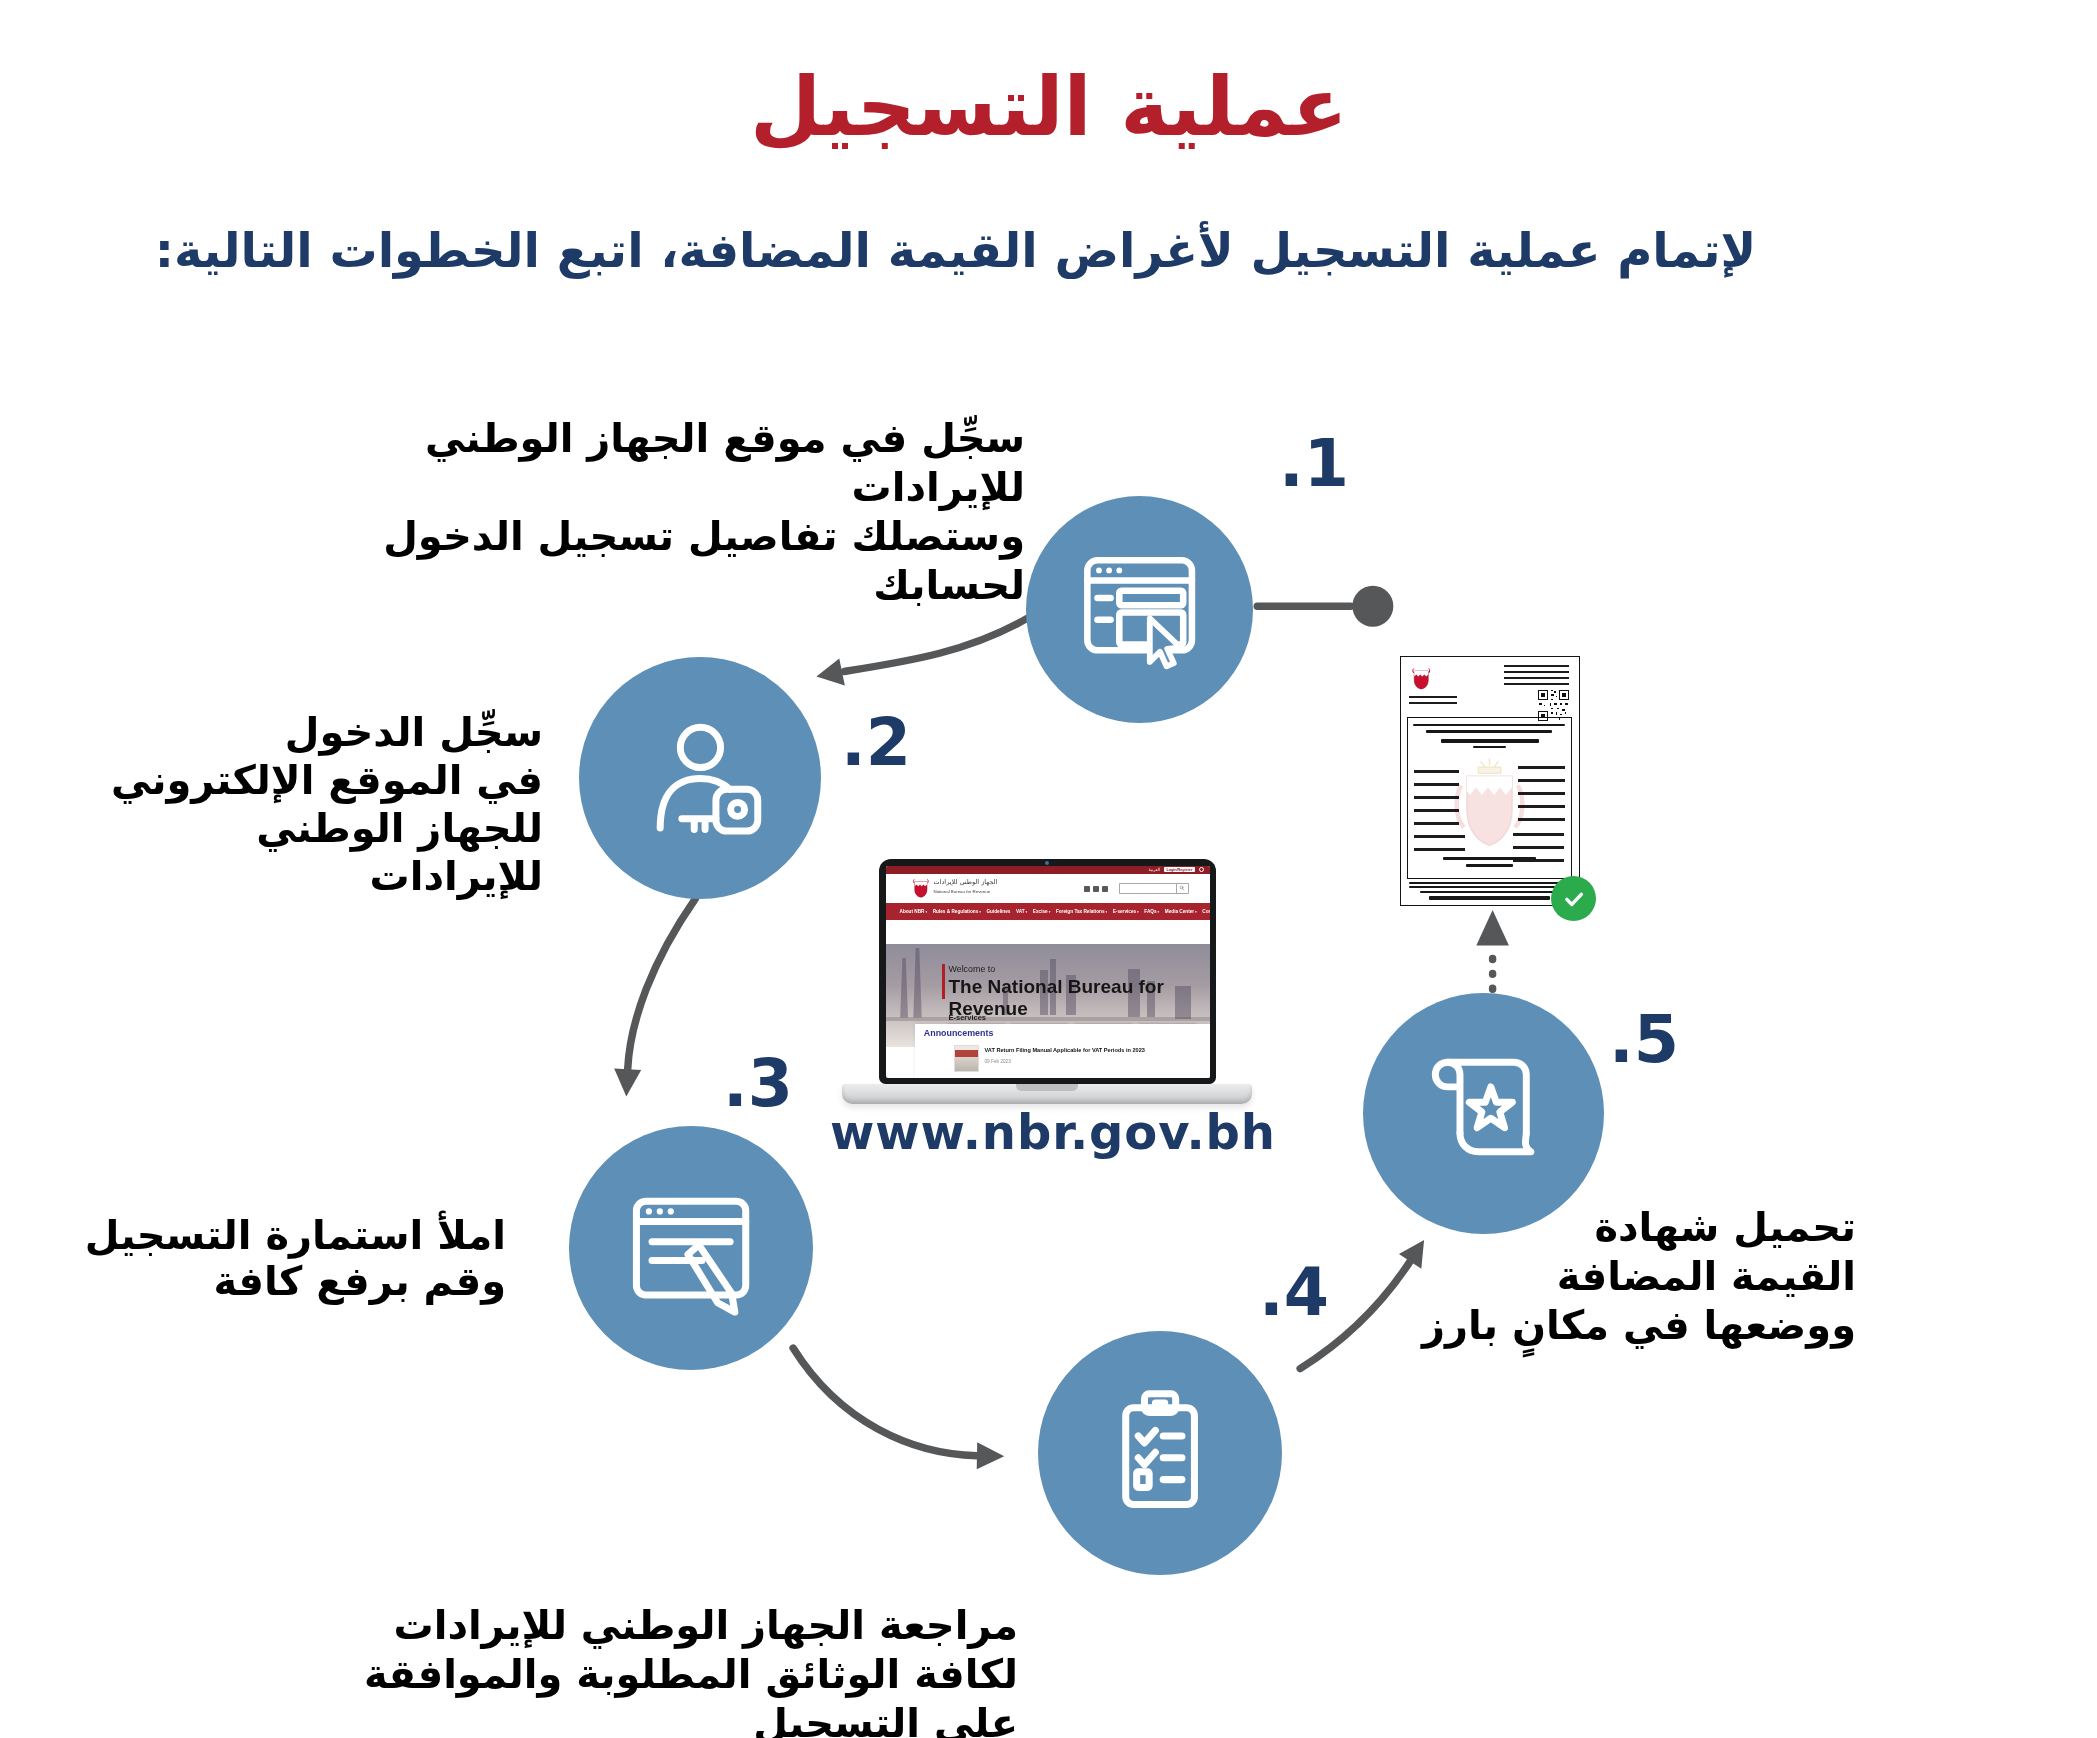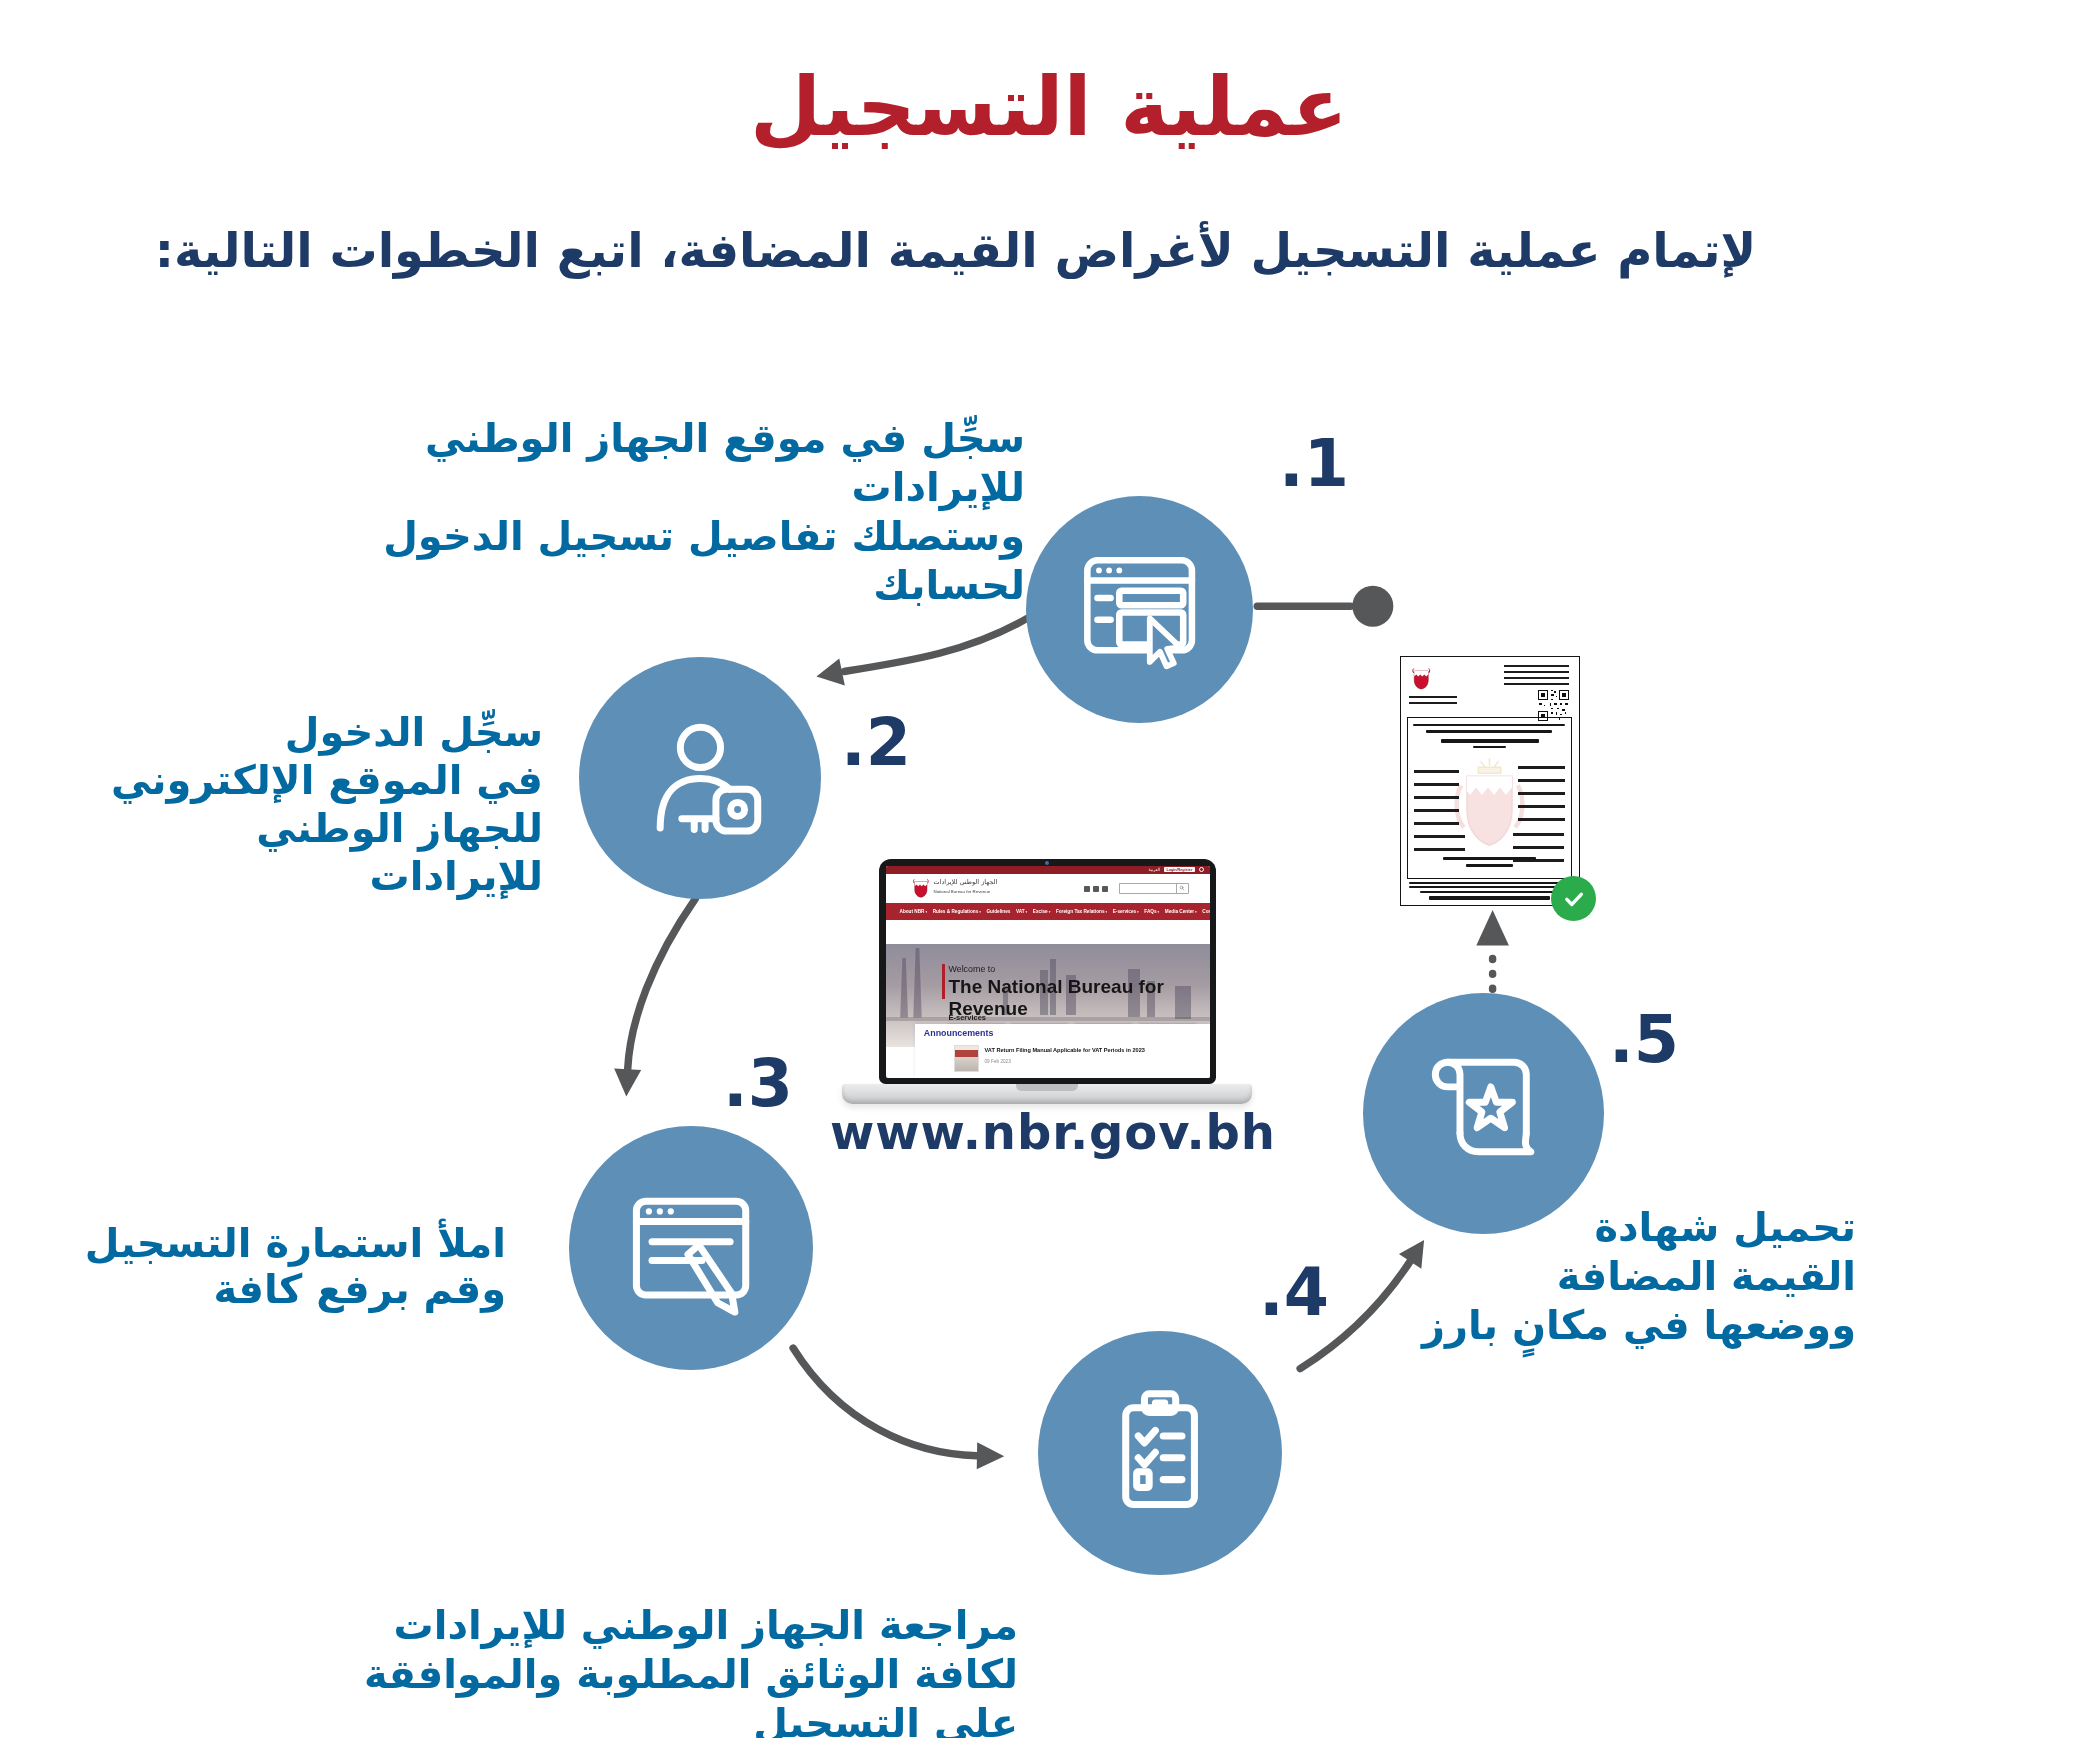--- a/index.html
+++ b/index.html
@@ -16,24 +16,24 @@
   .circle svg{width:64%;height:64%;}
   #c1{left:1026px;top:496px;width:227px;height:227px;}
   #c2{left:579px;top:657px;width:242px;height:242px;}
   #c3{left:569px;top:1126px;width:244px;height:244px;}
   #c4{left:1038px;top:1331px;width:244px;height:244px;}
   #c5{left:1363px;top:993px;width:241px;height:241px;}
   .num{font-size:65px;font-weight:700;color:#1e3a66;width:140px;text-align:center;
        line-height:75px;direction:ltr;}
   #n1{left:1244px;top:426px;} #n2{left:806px;top:705px;} #n3{left:688px;top:1046px;}
   #n4{left:1224px;top:1255px;} #n5{left:1574px;top:1002px;}
-  .stext{font-size:40px;font-weight:700;color:#0369a1;text-align:right;direction:rtl;}
+  .stext{font-size:40px;font-weight:700;color:#000000;text-align:right;direction:rtl;}
   #t1{left:326px;top:414px;width:699px;line-height:49px;}
   #t2{left:77px;top:708px;width:466px;line-height:48px;}
-  #t3{left:40px;top:1212px;width:466px;line-height:46px;margin-top:8px;}
+  #t3{left:40px;top:1212px;width:466px;line-height:46px;}
   #t4{left:319px;top:1601px;width:699px;line-height:49px;}
   #t5{left:1390px;top:1203px;width:466px;line-height:49px;}
   
   #screen{left:879px;top:859px;width:337px;height:225px;background:#17181a;
           border-radius:12px 12px 6.5px 6.5px;padding:6.5px;box-sizing:border-box;}
   #cam{left:1045px;top:861px;width:4.2px;height:4.2px;border-radius:50%;background:#3f6f9f;z-index:5;}
   #base{left:842px;top:1084px;width:410px;height:19.6px;border-radius:3.7px 3.7px 10.3px 10.3px;
         background:linear-gradient(#ecedef,#c6c8ca);box-shadow:inset 0 -3.3px 4.2px rgba(0,0,0,.14),0 3.7px 6.5px rgba(0,0,0,.10);}
   #notch{position:absolute;left:50%;transform:translateX(-50%);top:0;width:62px;height:7px;
         background:#bdbfc1;border-radius:0 0 5.6px 5.6px;}

